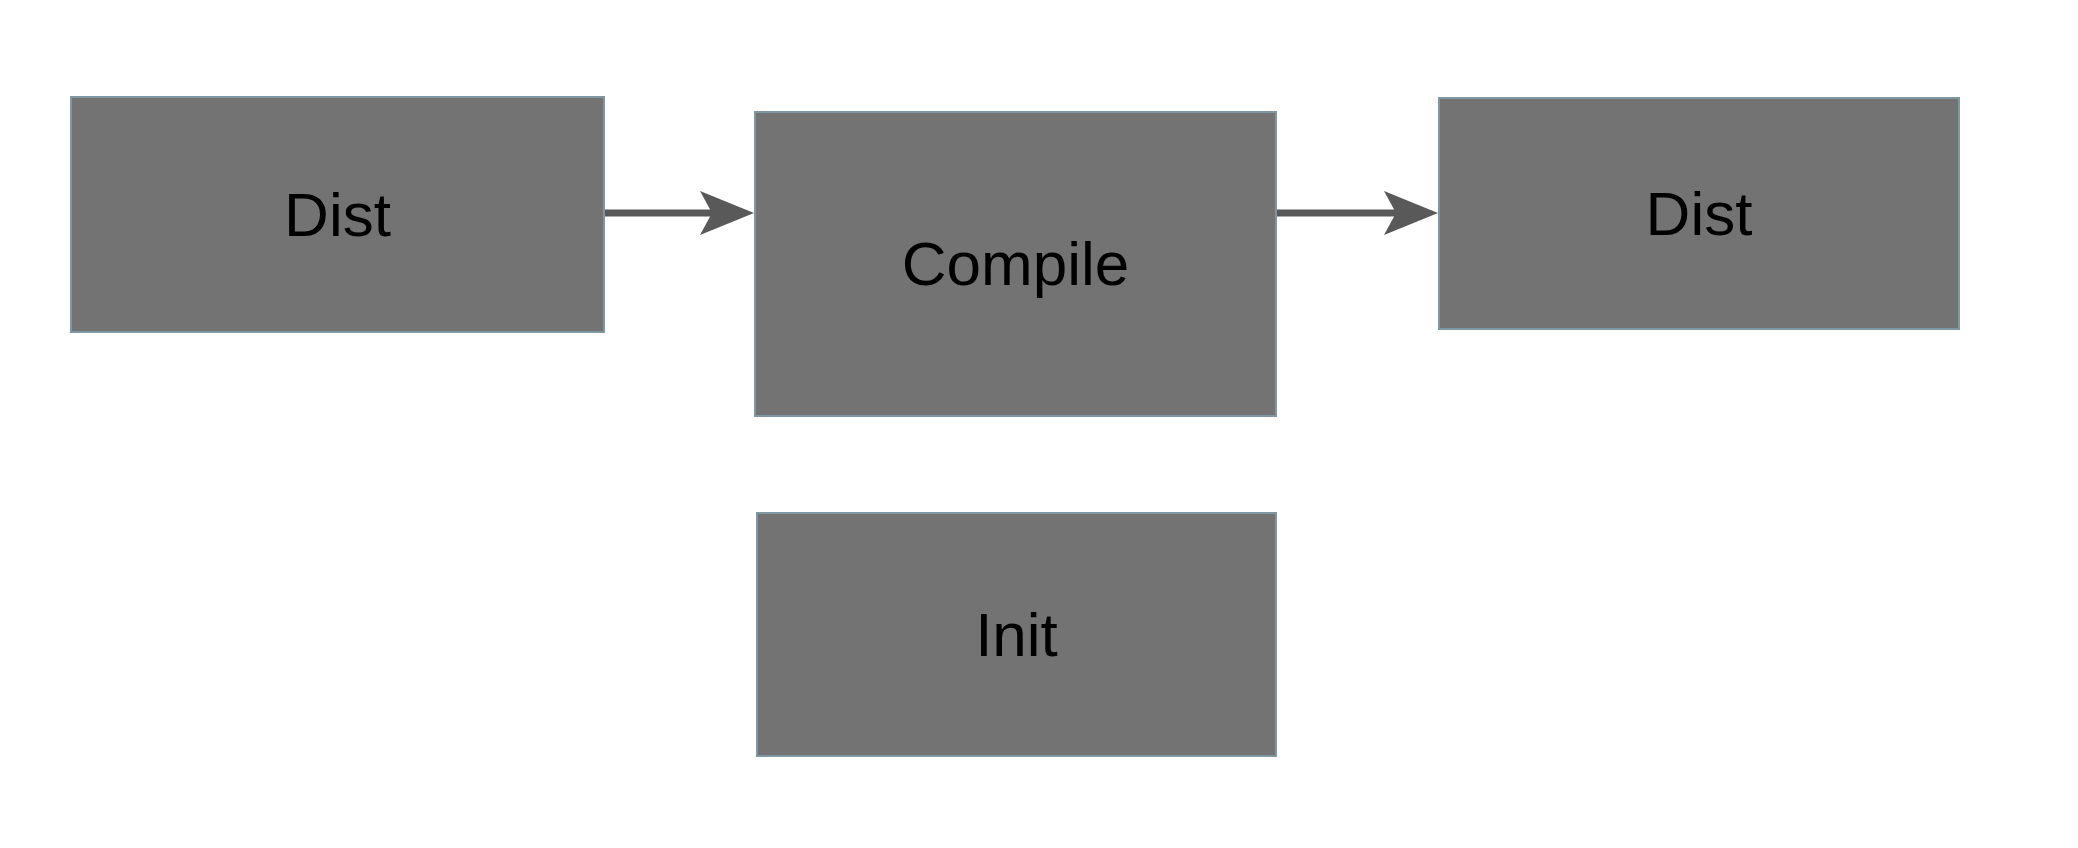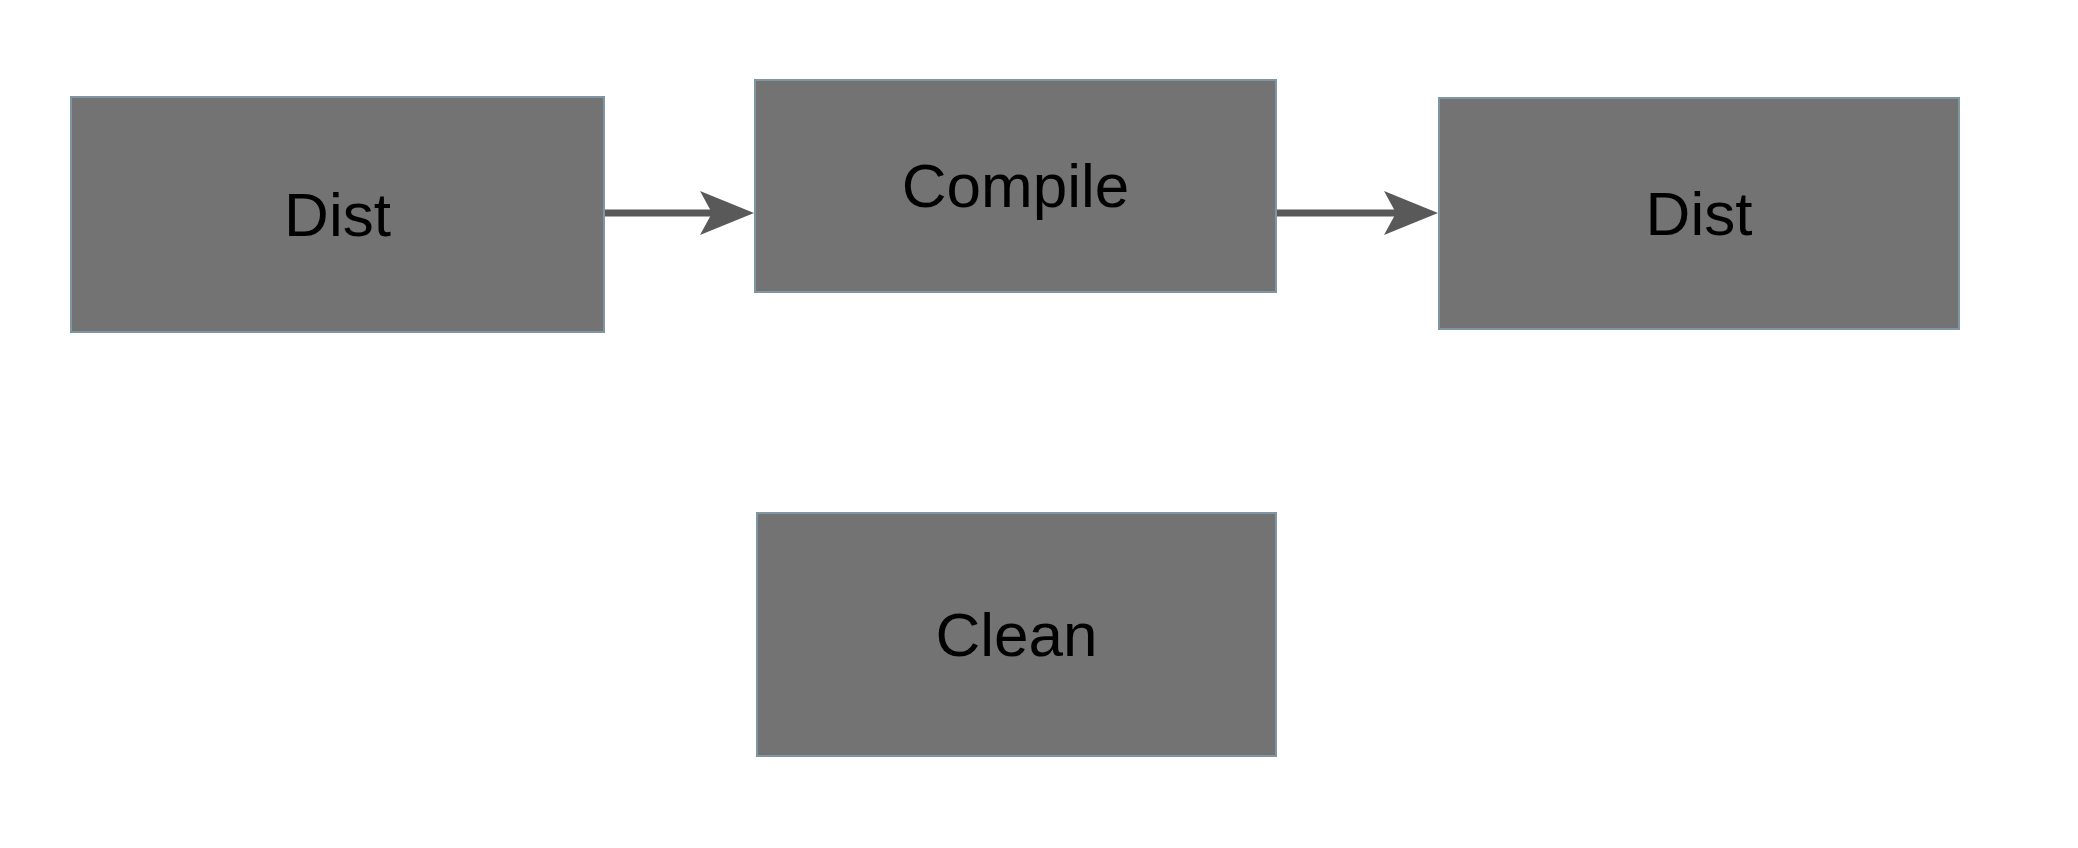--- a/index.html
+++ b/index.html
@@ -68,25 +68,25 @@
     <g>
       <line class="edge-line" x1="1277" y1="213" x2="1410" y2="213"></line>
       <path class="edge-head" d="M 1438 213 L 1384 191 L 1396 213 L 1384 235 Z"></path>
     </g>
   </svg>
 
   <div class="node" style="left:70px; top:96px; width:535px; height:237px;">
     <span class="node-label">Dist</span>
   </div>
 
-  <div class="node" style="left:754px; top:79px; width:523px; height:214px;">
+  <div class="node" style="left:754px; top:111px; width:523px; height:306px;">
     <span class="node-label">Compile</span>
   </div>
 
   <div class="node" style="left:1438px; top:97px; width:522px; height:233px;">
     <span class="node-label">Dist</span>
   </div>
 
   <div class="node" style="left:756px; top:512px; width:521px; height:245px;">
-    <span class="node-label">Clean</span>
+    <span class="node-label">Init</span>
   </div>
 
 </div>
 
 </body></html>

